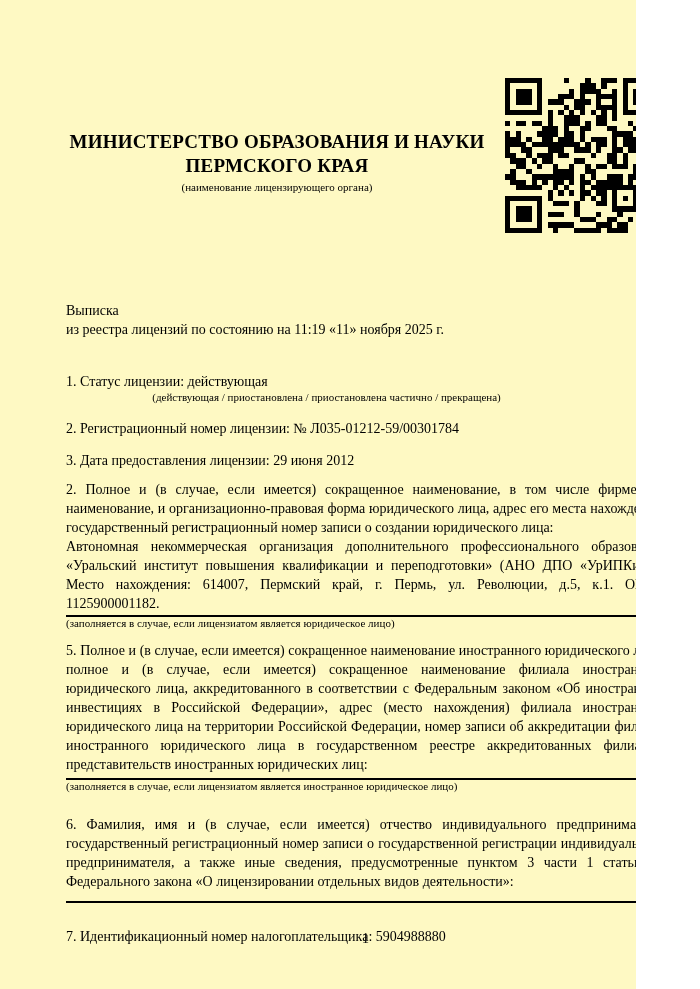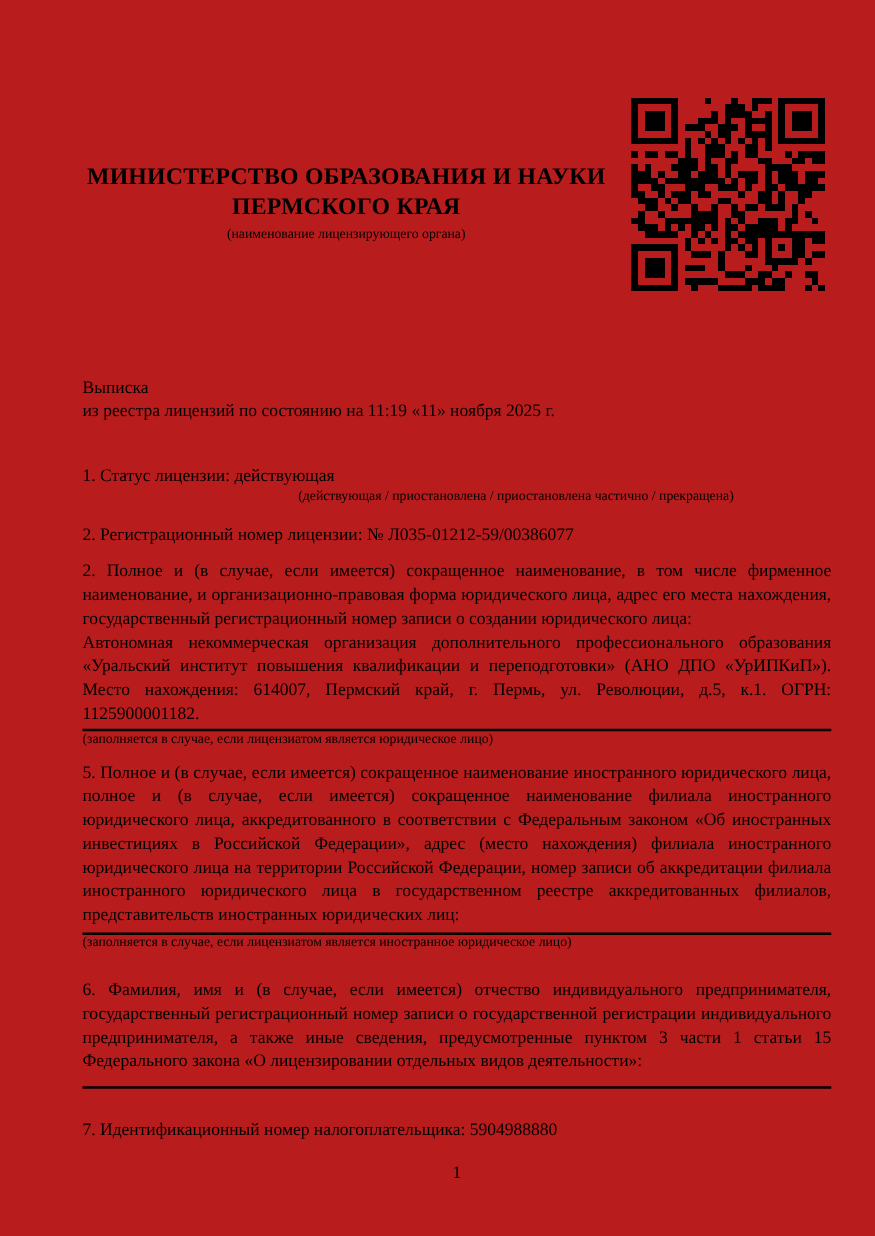--- a/index.html
+++ b/index.html
@@ -3,23 +3,23 @@
 <meta charset="utf-8">
 <style>
   * { margin: 0; padding: 0; box-sizing: border-box; }
   html, body { background: #fff; }
   body {
     font-family: "Liberation Serif", "DejaVu Serif", serif;
     color: #000;
   }
   .page {
     position: relative;
-    width: 700px;
+    width: 636px;
     height: 989px;
-    background: #b91c1c;
+    background: #fef9c3;
     overflow: hidden;
   }
   
   .ministry {
     position: absolute;
     left: 40px;
     top: 130px;
     width: 474px;
     text-align: center;
   }
@@ -52,21 +52,21 @@
   }
   .doc-title { margin-top: 301px; text-align: left; }
   .doc-title div { line-height: 19px; }
 
   .item-line { text-align: left; }
   .item-para { text-align: justify; }
 
   .small-note {
     font-size: 11px;
     line-height: 13px;
-    text-align: right;
+    text-align: center;
     padding-right: 78px;
   }
   .field-caption {
     font-size: 11px;
     line-height: 13px;
     text-align: left;
     padding-right: 58px;
   }
   .rule {
     border-top: 2px solid #000;
@@ -543,22 +543,23 @@
   <div class="content">
 
     <div class="doc-title">
       <div>Выписка</div>
       <div>из реестра лицензий по состоянию на 11:19 «11» ноября 2025 г.</div>
     </div>
 
     <div class="item-line m-item1">1. Статус лицензии: действующая</div>
     <div class="small-note">(действующая / приостановлена / приостановлена частично / прекращена)</div>
 
-    <div class="item-line m-item2">2. Регистрационный номер лицензии: № Л035-01212-59/00386077</div>
-
+    <div class="item-line m-item2">2. Регистрационный номер лицензии: № Л035-01212-59/00301784</div>
+
+    <div class="item-line m-item3">3. Дата предоставления лицензии: 29 июня 2012</div>
 
     <p class="item-para m-item4">2. Полное и (в случае, если имеется) сокращенное наименование, в том числе фирменное наименование, и организационно-правовая форма юридического лица, адрес его места нахождения, государственный регистрационный номер записи о создании юридического лица:</p>
     <p class="item-para">Автономная некоммерческая организация дополнительного профессионального образования «Уральский институт повышения квалификации и переподготовки» (АНО ДПО «УрИПКиП»). Место нахождения: 614007, Пермский край, г. Пермь, ул. Революции, д.5, к.1. ОГРН: 1125900001182.</p>
     <div class="rule m-rule4"></div>
     <div class="field-caption">(заполняется в случае, если лицензиатом является юридическое лицо)</div>
 
     <p class="item-para m-item5">5. Полное и (в случае, если имеется) сокращенное наименование иностранного юридического лица, полное и (в случае, если имеется) сокращенное наименование филиала иностранного юридического лица, аккредитованного в соответствии с Федеральным законом «Об иностранных инвестициях в Российской Федерации», адрес (место нахождения) филиала иностранного юридического лица на территории Российской Федерации, номер записи об аккредитации филиала иностранного юридического лица в государственном реестре аккредитованных филиалов, представительств иностранных юридических лиц:</p>
     <div class="rule m-rule5"></div>
     <div class="field-caption">(заполняется в случае, если лицензиатом является иностранное юридическое лицо)</div>
 

